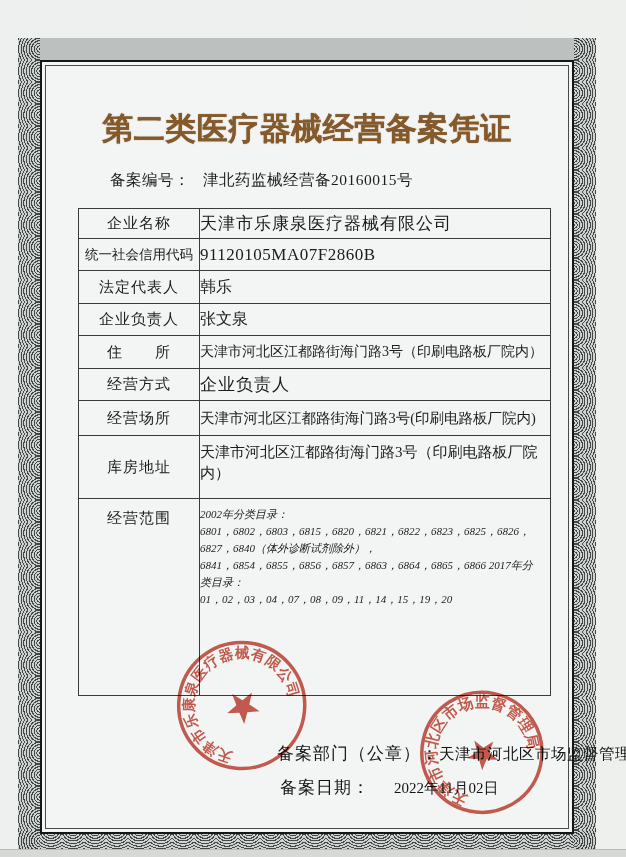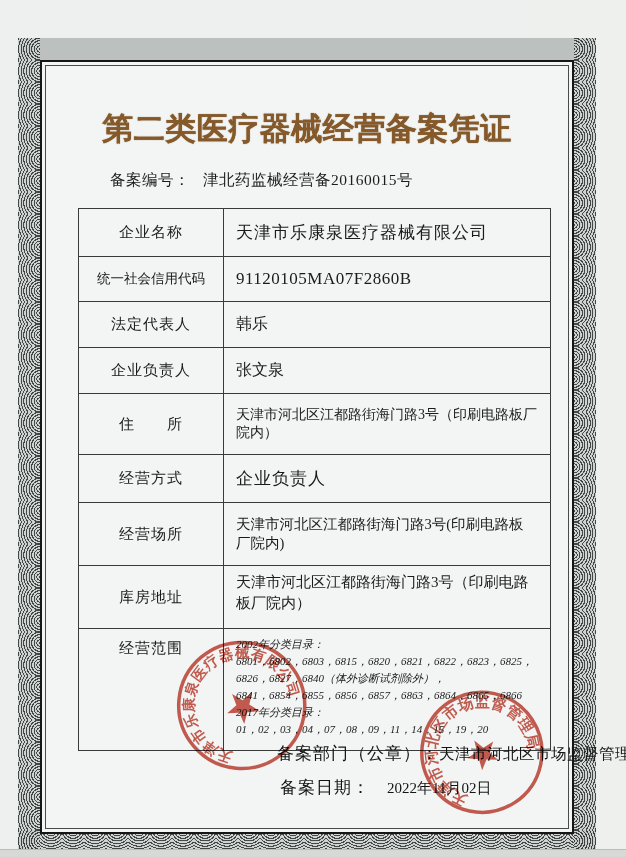--- a/index.html
+++ b/index.html
@@ -58,21 +58,21 @@
     letter-spacing:0.5px;
   }
   .record-line .rec-val{margin-left:13px;}
 
   
   table.info{
     position:absolute;left:78px;top:208px;width:473px;height:488px;
     border-collapse:collapse;table-layout:fixed;
     color:#1b1b1b;
   }
-  table.info td{border:1px solid #3a3a3a;padding:12px;}
+  table.info td{border:1px solid #3a3a3a;padding:0;}
   td.cell-label{width:120px;text-align:center;font-size:15px;letter-spacing:1px;vertical-align:middle;}
   td.cell-value{padding-left:14px;font-size:16px;vertical-align:middle;}
   tr.r0{height:30px} tr.r1{height:32px} tr.r2{height:33px} tr.r3{height:32px}
   tr.r4{height:33px} tr.r5{height:32px} tr.r6{height:35px} tr.r7{height:63px}
   tr.r0 td.cell-value{font-size:17px;letter-spacing:1px;}
   tr.r1 td.cell-label{font-size:13.5px;letter-spacing:0;}
   tr.r1 td.cell-value{font-size:17px;letter-spacing:.5px;}
   tr.r4 td.cell-value{font-size:14px;}
   tr.r5 td.cell-value{font-size:17px;letter-spacing:1px;}
   tr.r6 td.cell-value{font-size:14.5px;}
@@ -84,21 +84,21 @@
   
   .footer-dept{
     position:absolute;left:277px;top:742px;white-space:nowrap;color:#141414;z-index:2;
   }
   .footer-dept .f-label{font-size:17px;letter-spacing:1px;}
   .footer-dept .f-value{font-size:15.5px;letter-spacing:.5px;}
   .footer-date{
     position:absolute;left:280px;top:776px;white-space:nowrap;color:#141414;z-index:2;
   }
   .footer-date .f-label{font-size:17px;letter-spacing:1px;}
-  .footer-date .f-value{font-size:15px;margin-left:17px;}
+  .footer-date .f-value{font-size:15px;margin-left:24px;}
 
   
   .seal{position:absolute;z-index:5;mix-blend-mode:multiply;opacity:.82;}
   .seal svg{overflow:visible;}
   .seal-company{left:173px;top:635px;transform:rotate(-40deg);}
   .seal-authority{left:413px;top:682px;transform:rotate(-33deg);}
   .seal text{font-family:"Liberation Serif","DejaVu Serif",serif;font-weight:bold;}
 
   
   .scan-strip{position:absolute;left:0;top:849px;width:626px;height:8px;background:#d6d9d6;border-top:1px solid #b9bdb9;z-index:8;}

